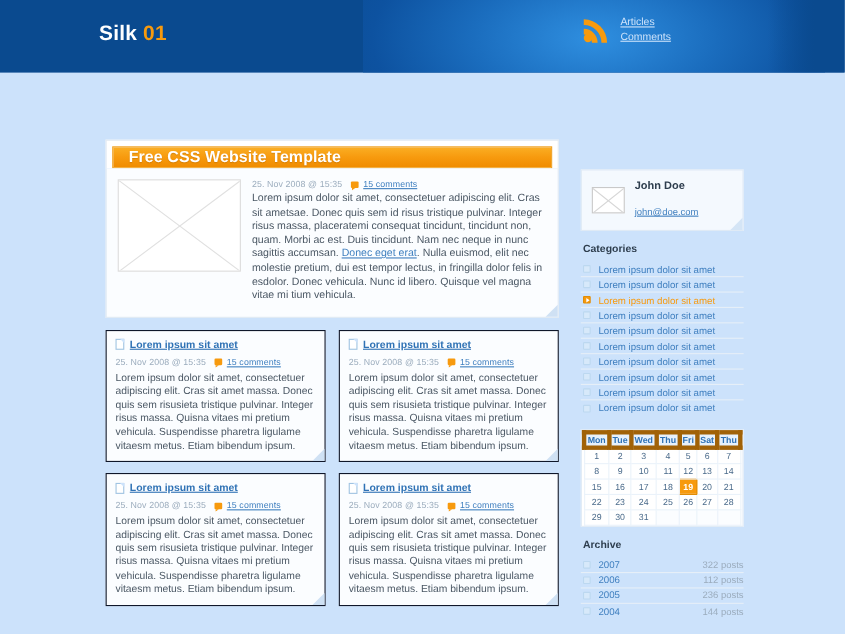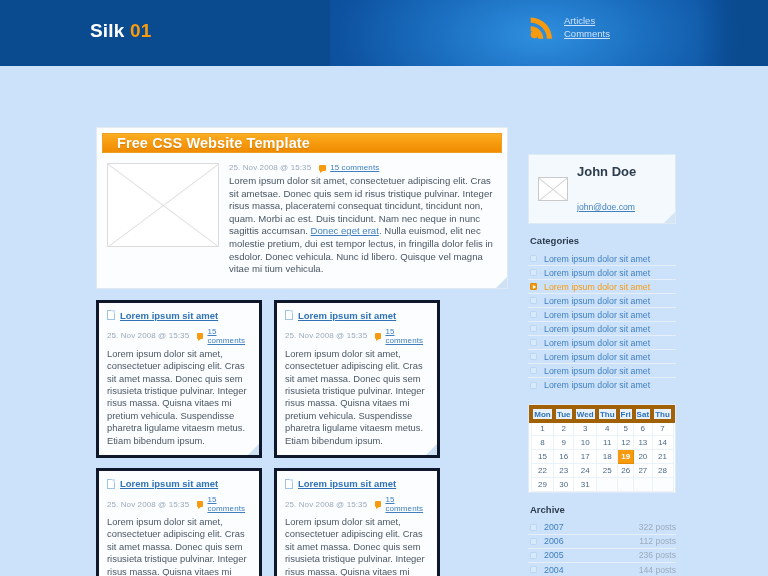--- a/index.html
+++ b/index.html
@@ -154,23 +154,23 @@
 
   
   .grid {
     margin-top: 11px;
     display: flex;
     flex-wrap: wrap;
     gap: 10px 12px;
   }
   .post {
     position: relative;
-    width: 166px;
+    width: 200px;
     background: #fbfdff;
-    border: 3px solid #0f172a;
+    border: 1px solid #0f172a;
     padding: 7px 8px 8px 8px;
   }
   .post-head {
     display: flex; align-items: center;
     margin-bottom: 6px;
   }
   .doc-icon {
     width: 8px; height: 10px;
     border: 1px solid #9fc3e2;
     background: #ffffff;
@@ -212,21 +212,21 @@
     background: #ffffff;
     position: relative; overflow: hidden;
     flex: 0 0 auto;
   }
   .avatar:before, .avatar:after {
     content: ""; position: absolute; left: -18%; top: 50%;
     width: 136%; height: 1px; background: #d6d6d6;
   }
   .avatar:before { transform: rotate(38.6deg); }
   .avatar:after  { transform: rotate(-38.6deg); }
-  .pname { font-size: 13px; font-weight: bold; color: #2d3d4d; margin-bottom: 17px; }
+  .pname { font-size: 10px; font-weight: bold; color: #2d3d4d; margin-bottom: 7px; }
   .pmail { font-size: 8.6px; color: #3f7fbf; text-decoration: underline; }
 
   .stitle {
     font-size: 9.5px;
     font-weight: bold;
     color: #2d3d4d;
     margin: 0 0 6px 2px;
   }
   .slist { list-style: none; }
   .slist li {

